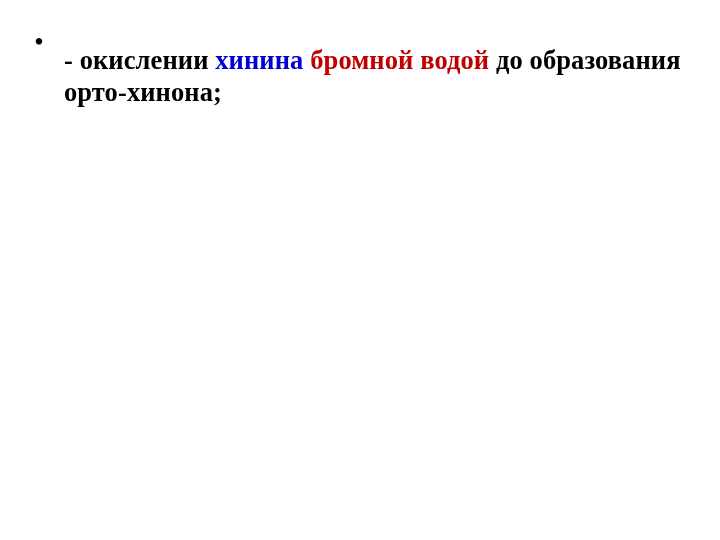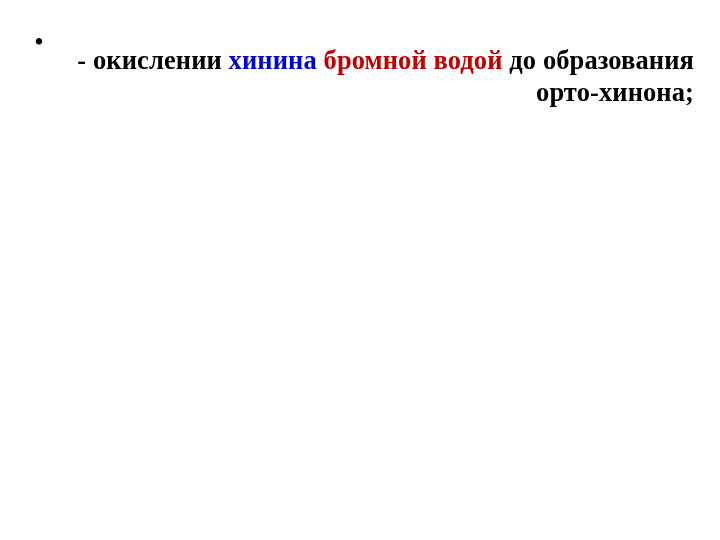--- a/index.html
+++ b/index.html
@@ -39,21 +39,20 @@
     font-size: 26.5px;
     line-height: 1.22;
     font-weight: bold;
     color: #000000;
     margin: 0;
     letter-spacing: 0.1px;
   }
   .para.sub {
     margin-top: 18px;
     padding-left: 12px;
-    text-align: right;
   }
   .para.sub2 {
     margin-top: 18px;
     padding-left: 12px;
   }
   .red { color: #c00000; }
   .blue { color: #0000d0; }
   .purple { color: #7030a0; }
   .green { color: #127c26; }
   .blk { color: #000000; }

